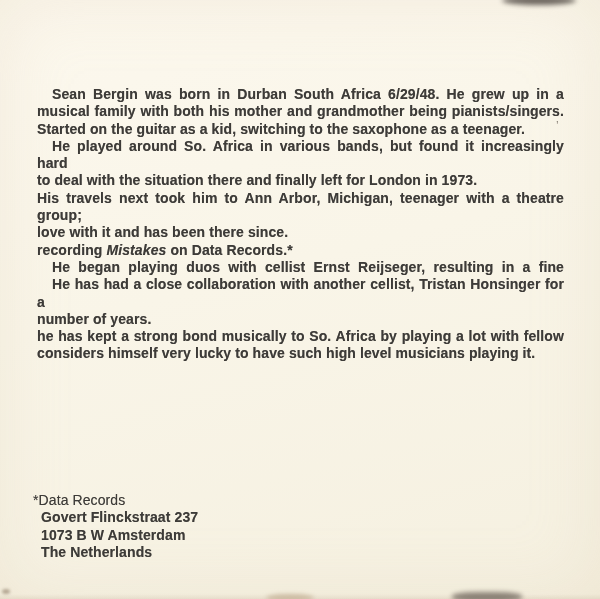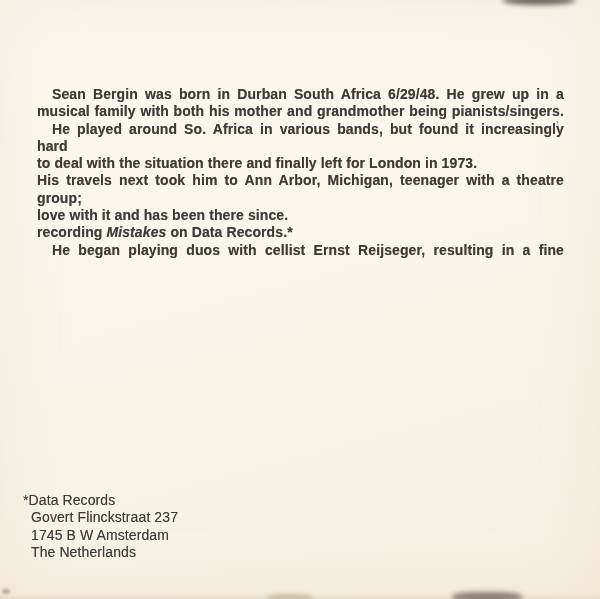--- a/index.html
+++ b/index.html
@@ -43,28 +43,28 @@
   .stray {
     position: absolute;
     left: 556px;
     top: 119px;
     font-size: 12px;
     color: #8d867c;
     text-shadow: none;
   }
   .footnote {
     position: absolute;
-    left: 23px;
+    left: 33px;
     top: 492px;
     font-size: 14px;
     line-height: 17.4px;
     letter-spacing: 0.1px;
     text-shadow: 0 0 0.5px rgba(61, 59, 56, 0.5);
   }
-  .fn-indent { padding-left: 8px; }
+  .fn-indent { padding-left: 8px; font-weight: bold; }
 
   
   .streak-tr {
     position: absolute;
     left: 502px;
     top: -4px;
     width: 74px;
     height: 9px;
     background: #57504a;
     border-radius: 50%;
@@ -112,34 +112,39 @@
   }
 </style>
 </head>
 <body>
 
 <div class="page">
 
   <div class="bio">
     <div class="ln j ind">Sean Bergin was born in Durban South Africa 6/29/48. He grew up in a</div>
     <div class="ln j">musical family with both his mother and grandmother being pianists/singers.</div>
+    <div class="ln">Started on the guitar as a kid, switching to the saxophone as a teenager.</div>
     <div class="ln j ind">He played around So. Africa in various bands, but found it increasingly hard</div>
     <div class="ln">to deal with the situation there and finally left for London in 1973.</div>
     <div class="ln j">His travels next took him to Ann Arbor, Michigan, teenager with a theatre group;</div>
     <div class="ln">love with it and has been there since.</div>
     <div class="ln"><span>recording </span><span class="it">Mistakes</span><span> on Data Records.*</span></div>
     <div class="ln j ind">He began playing duos with cellist Ernst Reijseger, resulting in a fine</div>
+    <div class="ln j ind">He has had a close collaboration with another cellist, Tristan Honsinger for a</div>
+    <div class="ln">number of years.</div>
+    <div class="ln j">he has kept a strong bond musically to So. Africa by playing a lot with fellow</div>
+    <div class="ln">considers himself very lucky to have such high level musicians playing it.</div>
   </div>
 
   <span class="stray">’</span>
 
   <div class="footnote">
     <div class="ln">*Data Records</div>
     <div class="ln fn-indent">Govert Flinckstraat 237</div>
-    <div class="ln fn-indent">1745 B W Amsterdam</div>
+    <div class="ln fn-indent">1073 B W Amsterdam</div>
     <div class="ln fn-indent">The Netherlands</div>
   </div>
 
   <div class="streak-tr"></div>
   <div class="bottom-edge"></div>
   <div class="smudge-mid"></div>
   <div class="smudge-right"></div>
   <div class="speck-bl"></div>
 
 </div>

